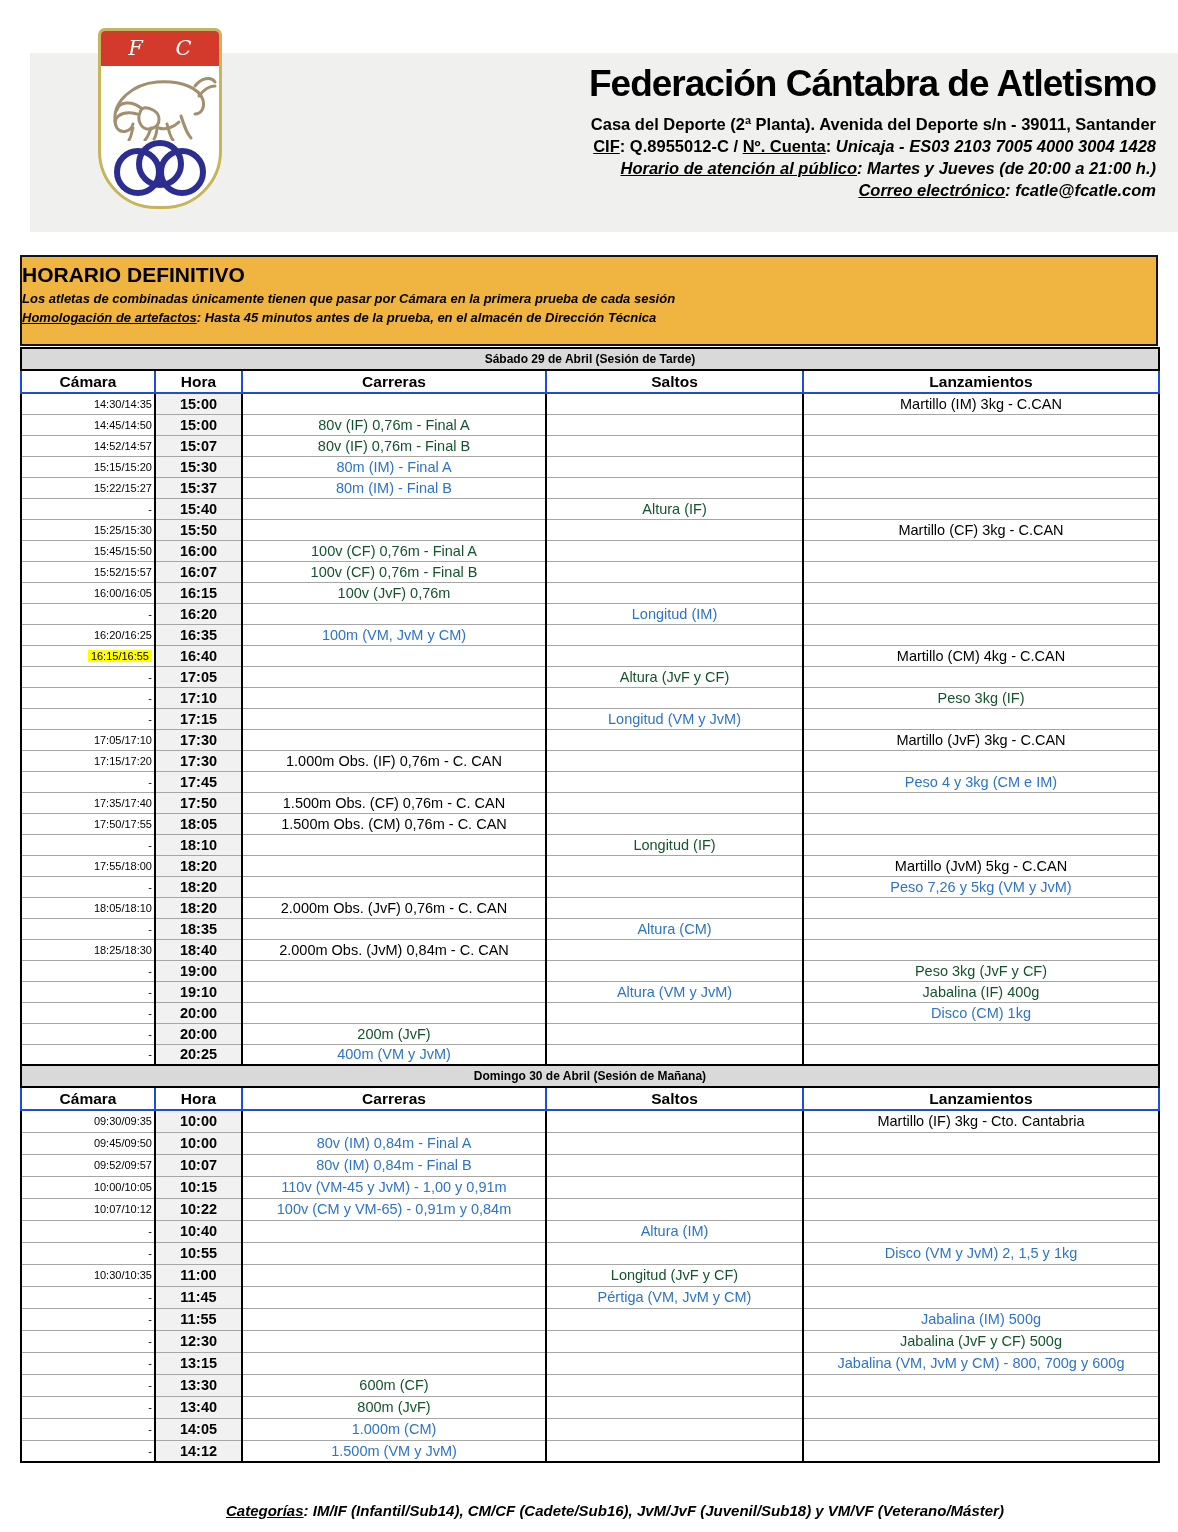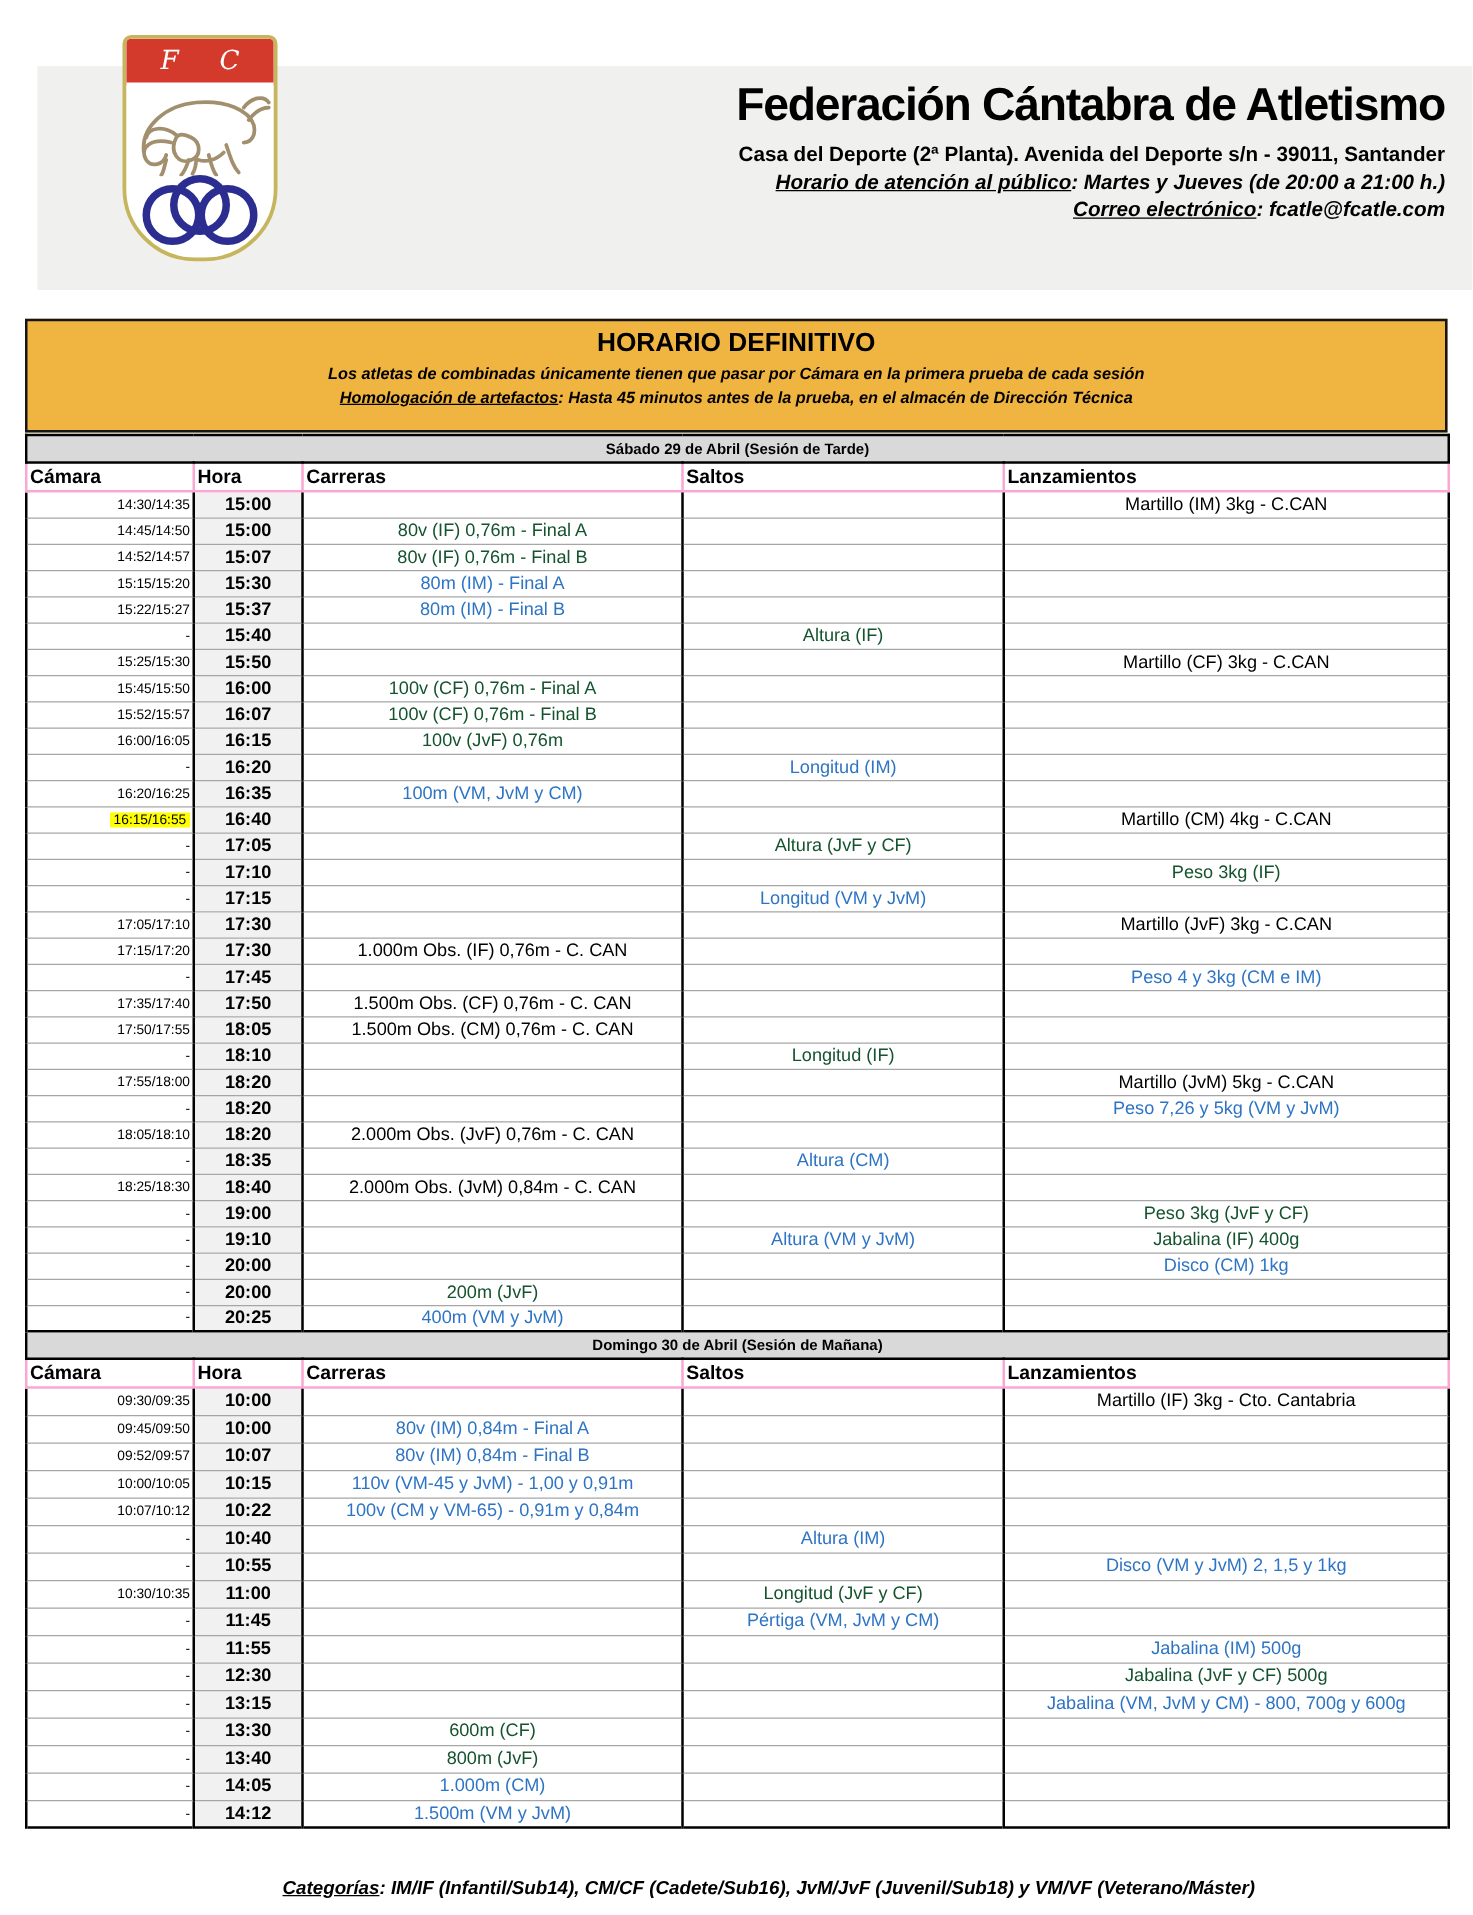--- a/index.html
+++ b/index.html
@@ -19,32 +19,32 @@
   .rings-svg{left:10px;top:106px;}
 
   .head-text{position:absolute;top:64px;right:22px;width:690px;text-align:right;}
   .head-text h1{margin:0 0 9px 0;font-size:37px;line-height:40px;font-weight:bold;letter-spacing:-1px;}
   .addr{font-size:16.5px;font-weight:bold;line-height:22px;}
   .it{font-style:italic;}
   .u{text-decoration:underline;}
 
   
   .notice{position:absolute;left:20px;top:255px;width:1138px;height:91px;background:#f0b440;
-          border:2px solid #151515;box-sizing:border-box;text-align:center;}
+          border:2px solid #151515;box-sizing:border-box;}
   .notice-title{font-size:21px;font-weight:bold;margin-top:6px;letter-spacing:0px;}
   .notice-line{font-size:13px;font-style:italic;font-weight:600;margin-top:4px;}
 
   
   table.sched{position:absolute;left:20px;top:347px;width:1138px;border-collapse:collapse;
               table-layout:fixed;border:2px solid #000;}
   .sched td,.sched th{box-sizing:border-box;overflow:hidden;white-space:nowrap;padding:0 2px;}
   tr.sec td{height:22px;background:#d9d9d9;border:2px solid #000;
             font-weight:bold;font-size:12px;text-align:center;}
-  tr.cols th{height:23px;background:#ffffff;border:2px solid #f9a8d4;
-            font-weight:bold;font-size:15.5px;text-align:left;}
+  tr.cols th{height:23px;background:#ffffff;border:2px solid #1d4ed8;
+            font-weight:bold;font-size:15.5px;text-align:center;}
   tr.data td{height:21px;border-top:1px solid #a6a6a6;border-bottom:1px solid #a6a6a6;
             border-left:2px solid #000;border-right:2px solid #000;}
   tr.data.dom td{height:22px;}
   td.camara{text-align:right;font-size:11px;background:#fff;}
   td.hora{text-align:center;font-size:14.5px;font-weight:bold;background:#f1f1f1;}
   td.ev{text-align:center;font-size:14.5px;}
   .ev-red{color:#14532d;}
   .ev-blue{color:#2e74c4;}
   .ev-black{color:#000;font-weight:normal;}
   .hl{background:#ffff00;padding:0 3px;}
@@ -82,20 +82,21 @@
     <svg class="rings-svg" width="98" height="62" viewBox="0 0 98 62" fill="none" stroke="#2b2e90" stroke-width="6">
       <circle cx="27" cy="35" r="21"></circle>
       <circle cx="49" cy="27" r="21"></circle>
       <circle cx="71" cy="35" r="21"></circle>
     </svg>
   </div>
 
   <div class="head-text">
     <h1>Federación Cántabra de Atletismo</h1>
     <div class="addr">Casa del Deporte (2ª Planta). Avenida del Deporte s/n - 39011, Santander</div>
+    <div class="addr"><span class="u">CIF</span><span>: Q.8955012-C / </span><span class="u">Nº. Cuenta</span><span>: </span><span class="it">Unicaja - ES03 2103 7005 4000 3004 1428</span></div>
     <div class="addr it"><span class="u">Horario de atención al público</span><span>: Martes y Jueves (de 20:00 a 21:00 h.)</span></div>
     <div class="addr it"><span class="u">Correo electrónico</span><span>: fcatle@fcatle.com</span></div>
   </div>
 
   <div class="notice">
     <div class="notice-title">HORARIO DEFINITIVO</div>
     <div class="notice-line">Los atletas de combinadas únicamente tienen que pasar por Cámara en la primera prueba de cada sesión</div>
     <div class="notice-line"><span class="u">Homologación de artefactos</span><span>: Hasta 45 minutos antes de la prueba, en el almacén de Dirección Técnica</span></div>
   </div>
 

